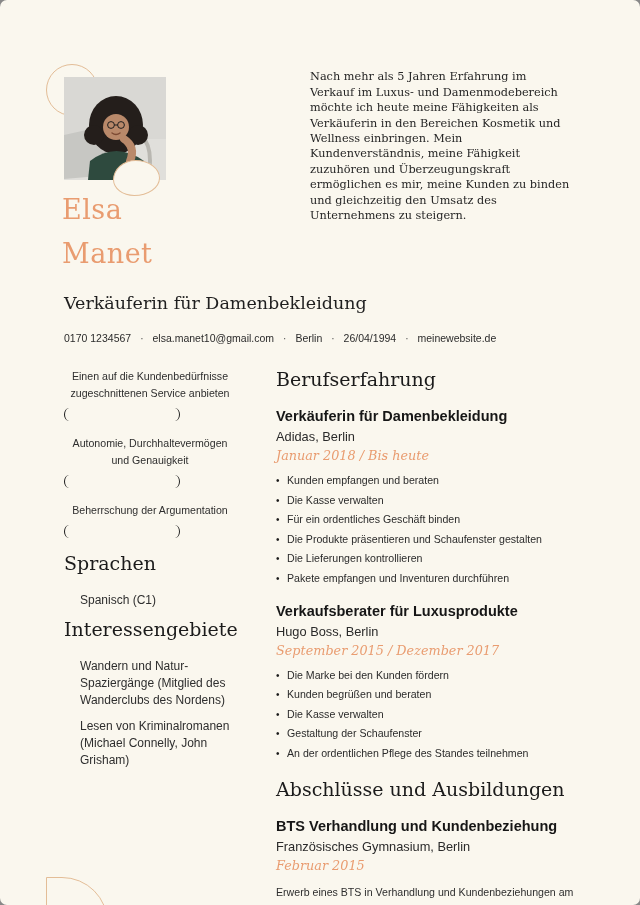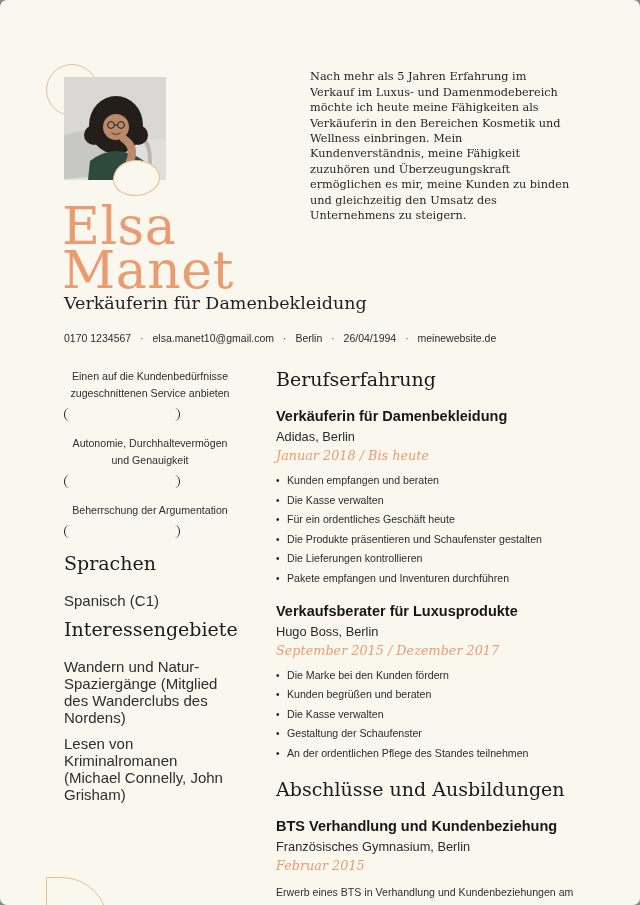--- a/index.html
+++ b/index.html
@@ -33,22 +33,22 @@
   }
   .photo svg{display:block;}
   
   .intro{
     position:absolute; left:310px; top:58px; width:262px;
     font-family:"DejaVu Serif", serif; font-size:11.3px; line-height:15.4px;
     color:#262626;
   }
   
   .name{
-    position:absolute; left:62px; top:204px;
-    font-family:"DejaVu Serif", serif; font-size:52px; line-height:44px;
+    position:absolute; left:62px; top:188px;
+    font-family:"DejaVu Serif", serif; font-size:27px; line-height:44px;
     color:var(--accent); letter-spacing:.5px;
   }
   .job-title{
     position:absolute; left:64px; top:293px;
     font-family:"DejaVu Serif", serif; font-size:17.5px; color:var(--ink);
   }
   
   .contact{
     position:absolute; left:64px; top:332px; width:520px;
     display:flex; align-items:center; gap:9px;
@@ -67,21 +67,21 @@
   .skill-label{font-size:10.6px; line-height:17px; color:#2e2e2e; margin-bottom:6px;}
   .bar{position:relative; width:116px; height:13px;}
   .bar .lp{position:absolute; left:0; top:0; width:9px; height:13px;
     border-left:1.3px solid #1c1c1c; border-radius:50% / 50%;}
   .bar .rp{position:absolute; right:0; top:0; width:9px; height:13px;
     border-right:1.3px solid #1c1c1c; border-radius:50% / 50%;}
   .bar .track{position:absolute; left:5px; right:5px; top:50%; height:4px;
     transform:translateY(-50%);}
   .bar .fill{height:4px; background:#1c1c1c; border-radius:2px; width:0;}
   .sec-gap{margin-top:26px;}
-  .plain-item{font-size:15px; line-height:17px; color:#2e2e2e; margin-bottom:9px;}
+  .plain-item{font-size:12px; line-height:17px; color:#2e2e2e; margin-bottom:9px;margin-left:16px;}
   
   .job{margin-bottom:18px;}
   .job-name{font-size:14.5px; font-weight:bold; color:#161616; margin:0 0 5px 0;}
   .job-company{font-size:12.8px; color:#2a2a2a; margin:0 0 4px 0;}
   .job-dates{font-family:"DejaVu Serif", serif; font-size:12.8px; color:var(--accent);
     margin:0 0 11px 0;font-style:italic;}
   ul.bullets{list-style:none; margin:0; padding:0;}
   ul.bullets li{
     position:relative; padding-left:11px; font-size:10.6px; line-height:13px;
     color:#2b2b2b; margin-bottom:6.5px;
@@ -202,21 +202,21 @@
     <div class="job">
       <h3 class="job-name">Verkäuferin für Damenbekleidung</h3>
       <div class="job-company">Adidas, Berlin</div>
       <div class="job-dates">Januar 2018 / Bis heute</div>
       <ul class="bullets">
 
           <li>Kunden empfangen und beraten</li>
 
           <li>Die Kasse verwalten</li>
 
-          <li>Für ein ordentliches Geschäft heute</li>
+          <li>Für ein ordentliches Geschäft binden</li>
 
           <li>Die Produkte präsentieren und Schaufenster gestalten</li>
 
           <li>Die Lieferungen kontrollieren</li>
 
           <li>Pakete empfangen und Inventuren durchführen</li>
         </ul>
     </div>
 
     <div class="job">

